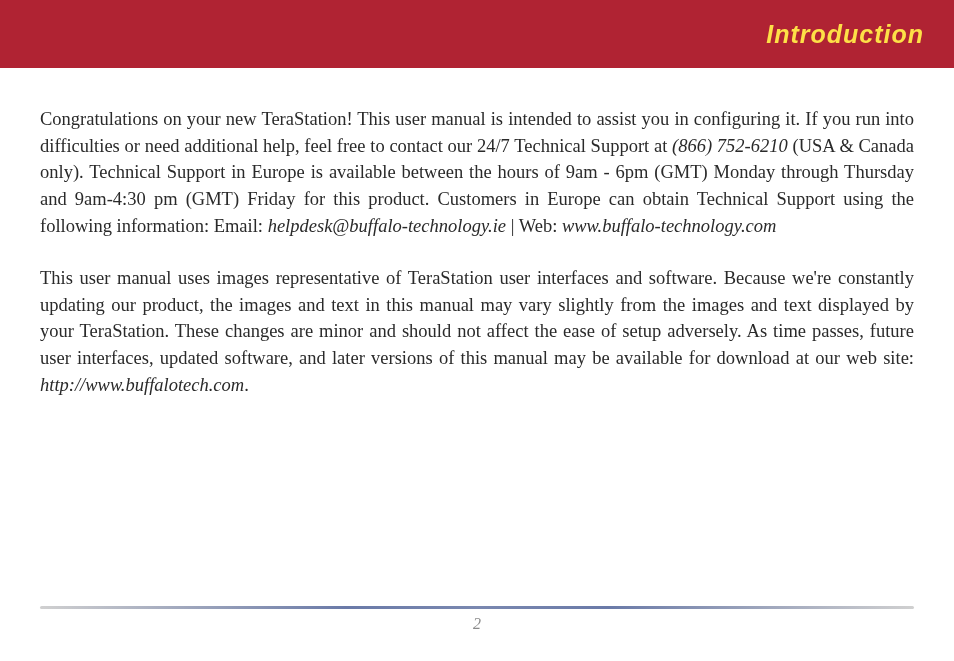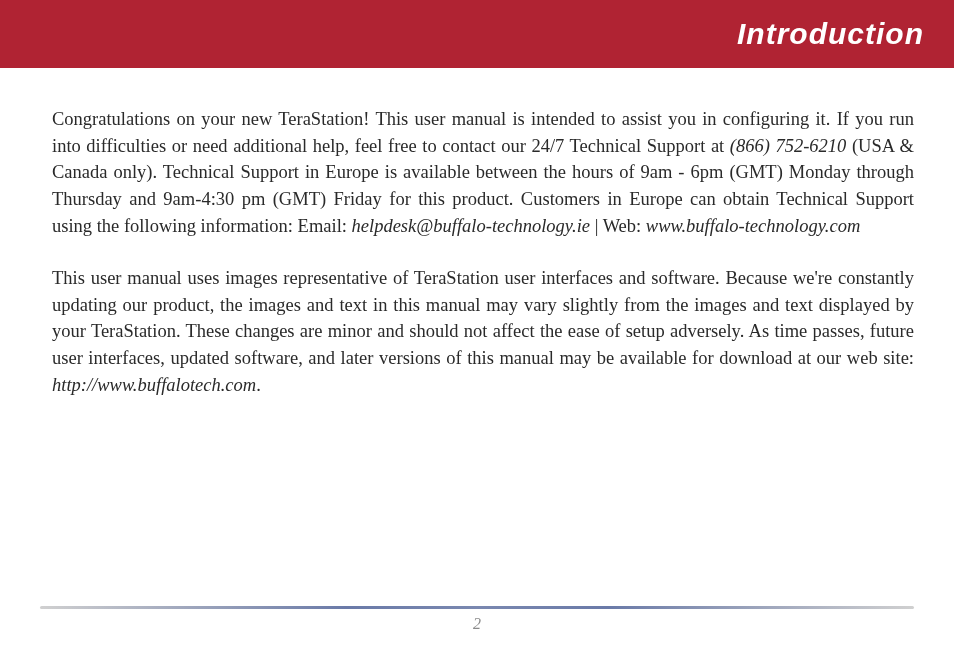--- a/index.html
+++ b/index.html
@@ -18,33 +18,32 @@
     .header-bar {
       width: 100%;
       height: 68px;
       background: #b02333;
       display: flex;
       align-items: center;
       justify-content: flex-end;
       padding-right: 30px;
     }
     .header-title {
-      color: #ffffff;
+      color: #fde047;
       font-family: 'Century Gothic', 'Futura', Arial, sans-serif;
-      font-size: 30px;
+      font-size: 25px;
       font-weight: bold;
       font-style: italic;
       letter-spacing: 1px;
     }
     .content {
       padding: 38px 40px 0 40px;
       color: #2a2a2a;
       font-size: 18.5px;
       line-height: 1.44;
-      margin-left: 12px;
     }
     .paragraph {
       text-align: justify;
       margin-bottom: 26px;
     }
     .italic {
       font-style: italic;
     }
     .footer {
       position: absolute;

